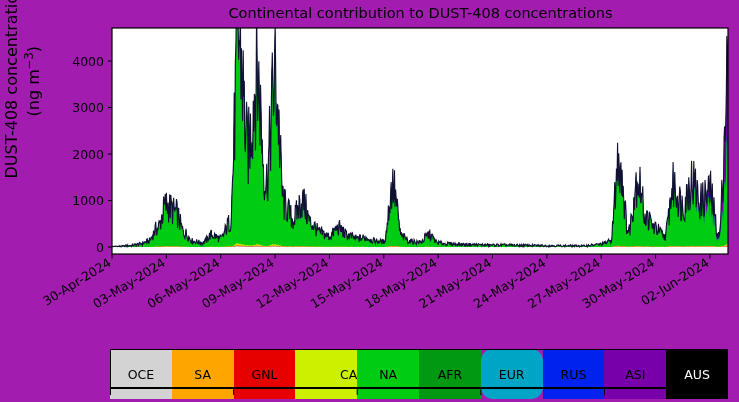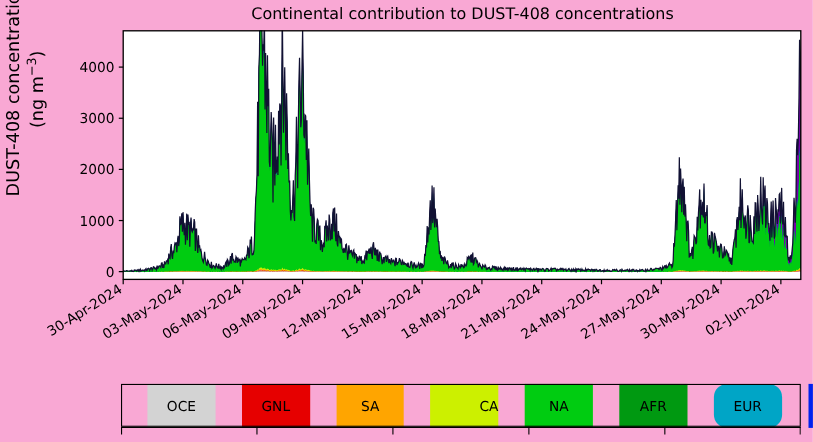--- a/index.html
+++ b/index.html
@@ -1,17 +1,17 @@
 <!DOCTYPE html>
 <html><head>
 <meta charset="utf-8">
 <style>
   html,body{margin:0;padding:0;background:#ffffff;}
   body{width:739px;height:402px;overflow:hidden;font-family:"DejaVu Sans","Liberation Sans",sans-serif;}
-  #root{position:relative;width:739px;height:402px;background:#f9a8d4;}
+  #root{position:relative;width:739px;height:402px;background:#a21caf;}
 
   #chart-title{
     position:absolute;left:112px;top:5px;width:617px;text-align:center;
     font-size:14.5px;color:#000;white-space:nowrap;
   }
 
   #ylabel{
     position:absolute;left:-92px;top:60px;width:230px;
     transform:rotate(-90deg);transform-origin:center center;
     text-align:center;font-size:16px;color:#000;line-height:1.25;
@@ -19,24 +19,23 @@
   #ylabel .l2{display:block;}
   sup{font-size:0.72em;vertical-align:super;}
 
   #plot-svg{position:absolute;left:0;top:0;}
 
   .ytick-label{font-size:12.5px;fill:#000;text-anchor:end;}
   .xtick-label{font-size:12.5px;fill:#000;}
 
   #legend{position:absolute;left:110px;top:349px;height:39px;display:flex;}
   .legend-cell{
-    width:61.8px;height:40px;box-sizing:border-box;
+    width:61.8px;height:50px;box-sizing:border-box;
     display:flex;align-items:center;justify-content:center;
     font-size:12.5px;
-    margin-left:24px;
   }
   #legend-frame{
     position:absolute;left:110px;top:349px;width:618px;height:39px;
     border:1px solid #000;box-sizing:border-box;pointer-events:none;
   }
   #legend-axis{position:absolute;left:110px;top:388px;width:618px;height:14px;}
 </style>
 </head>
 <body>
 
@@ -109,40 +108,46 @@
         <text x="655.5294117647059" y="265" class="xtick-label" text-anchor="end" transform="rotate(-32 655.5294117647059 265)">30-May-2024</text>
         <line x1="709.8823529411765" x2="709.8823529411765" y1="254" y2="258.5" stroke="#000" stroke-width="1.1"></line>
         <text x="709.8823529411765" y="265" class="xtick-label" text-anchor="end" transform="rotate(-32 709.8823529411765 265)">02-Jun-2024</text>
       </g>
   </svg>
 
   <div id="legend">
       <div class="legend-cell" style="background: rgb(211, 211, 211); color: rgb(0, 0, 0);">
         <span>OCE</span>
       </div>
+      <div class="legend-cell" style="background: rgb(255, 165, 0); color: rgb(0, 0, 0);">
+        <span>SA</span>
+      </div>
       <div class="legend-cell" style="background: rgb(230, 0, 0); color: rgb(0, 0, 0);">
         <span>GNL</span>
-      </div>
-      <div class="legend-cell" style="background: rgb(255, 165, 0); color: rgb(0, 0, 0);">
-        <span>SA</span>
       </div>
       <div class="legend-cell" style="background: rgb(204, 240, 0); color: rgb(0, 0, 0); justify-content: flex-end;">
         <span>CA</span>
       </div>
       <div class="legend-cell" style="background: rgb(0, 204, 17); color: rgb(0, 0, 0); text-align: right;">
         <span>NA</span>
       </div>
       <div class="legend-cell" style="background: rgb(0, 153, 17); color: rgb(0, 0, 0);">
         <span>AFR</span>
       </div>
       <div class="legend-cell" style="background: rgb(0, 165, 198); color: rgb(0, 0, 0); border-radius: 12px;">
         <span>EUR</span>
       </div>
       <div class="legend-cell" style="background: rgb(0, 34, 238); color: rgb(0, 0, 0); justify-content: center;">
         <span>RUS</span>
+      </div>
+      <div class="legend-cell" style="background: rgb(119, 0, 170); color: rgb(0, 0, 0);">
+        <span>ASI</span>
+      </div>
+      <div class="legend-cell" style="background: rgb(0, 0, 0); color: rgb(255, 255, 255);">
+        <span>AUS</span>
       </div>
     </div>
   <div id="legend-frame"></div>
 
   <svg id="legend-axis" width="618" height="14">
       <line x1="0" x2="618" y1="0.5" y2="0.5" stroke="#000" stroke-width="1"></line>
       <line x1="0.5" x2="0.5" y1="0" y2="7" stroke="#000" stroke-width="1"></line>
       <line x1="123.6" x2="123.6" y1="0" y2="7" stroke="#000" stroke-width="1"></line>
       <line x1="247.2" x2="247.2" y1="0" y2="7" stroke="#000" stroke-width="1"></line>
       <line x1="370.8" x2="370.8" y1="0" y2="7" stroke="#000" stroke-width="1"></line>

